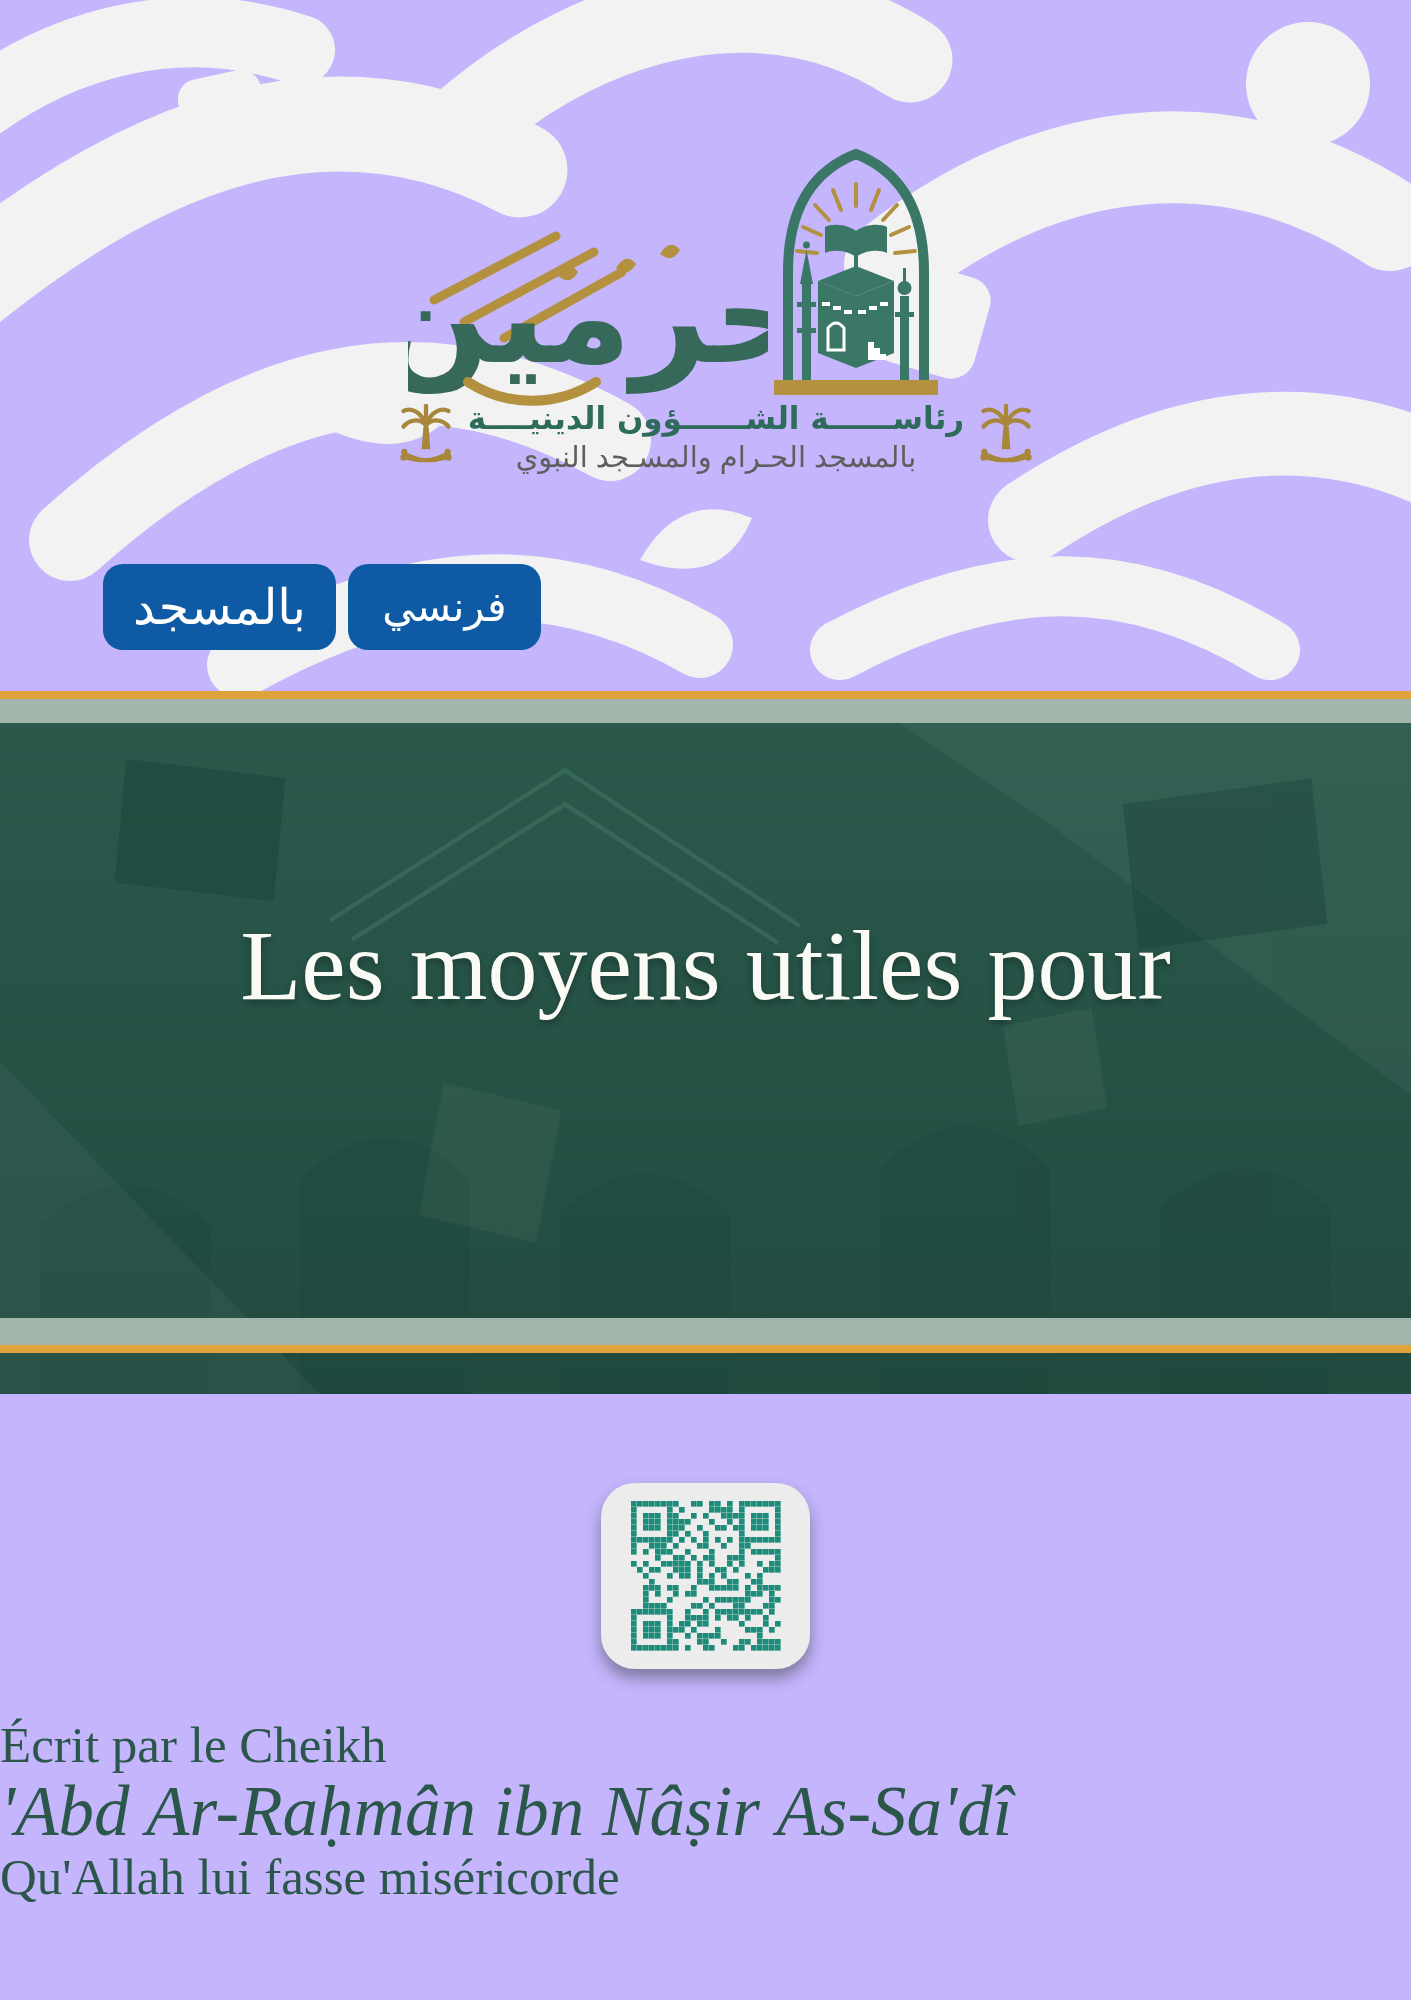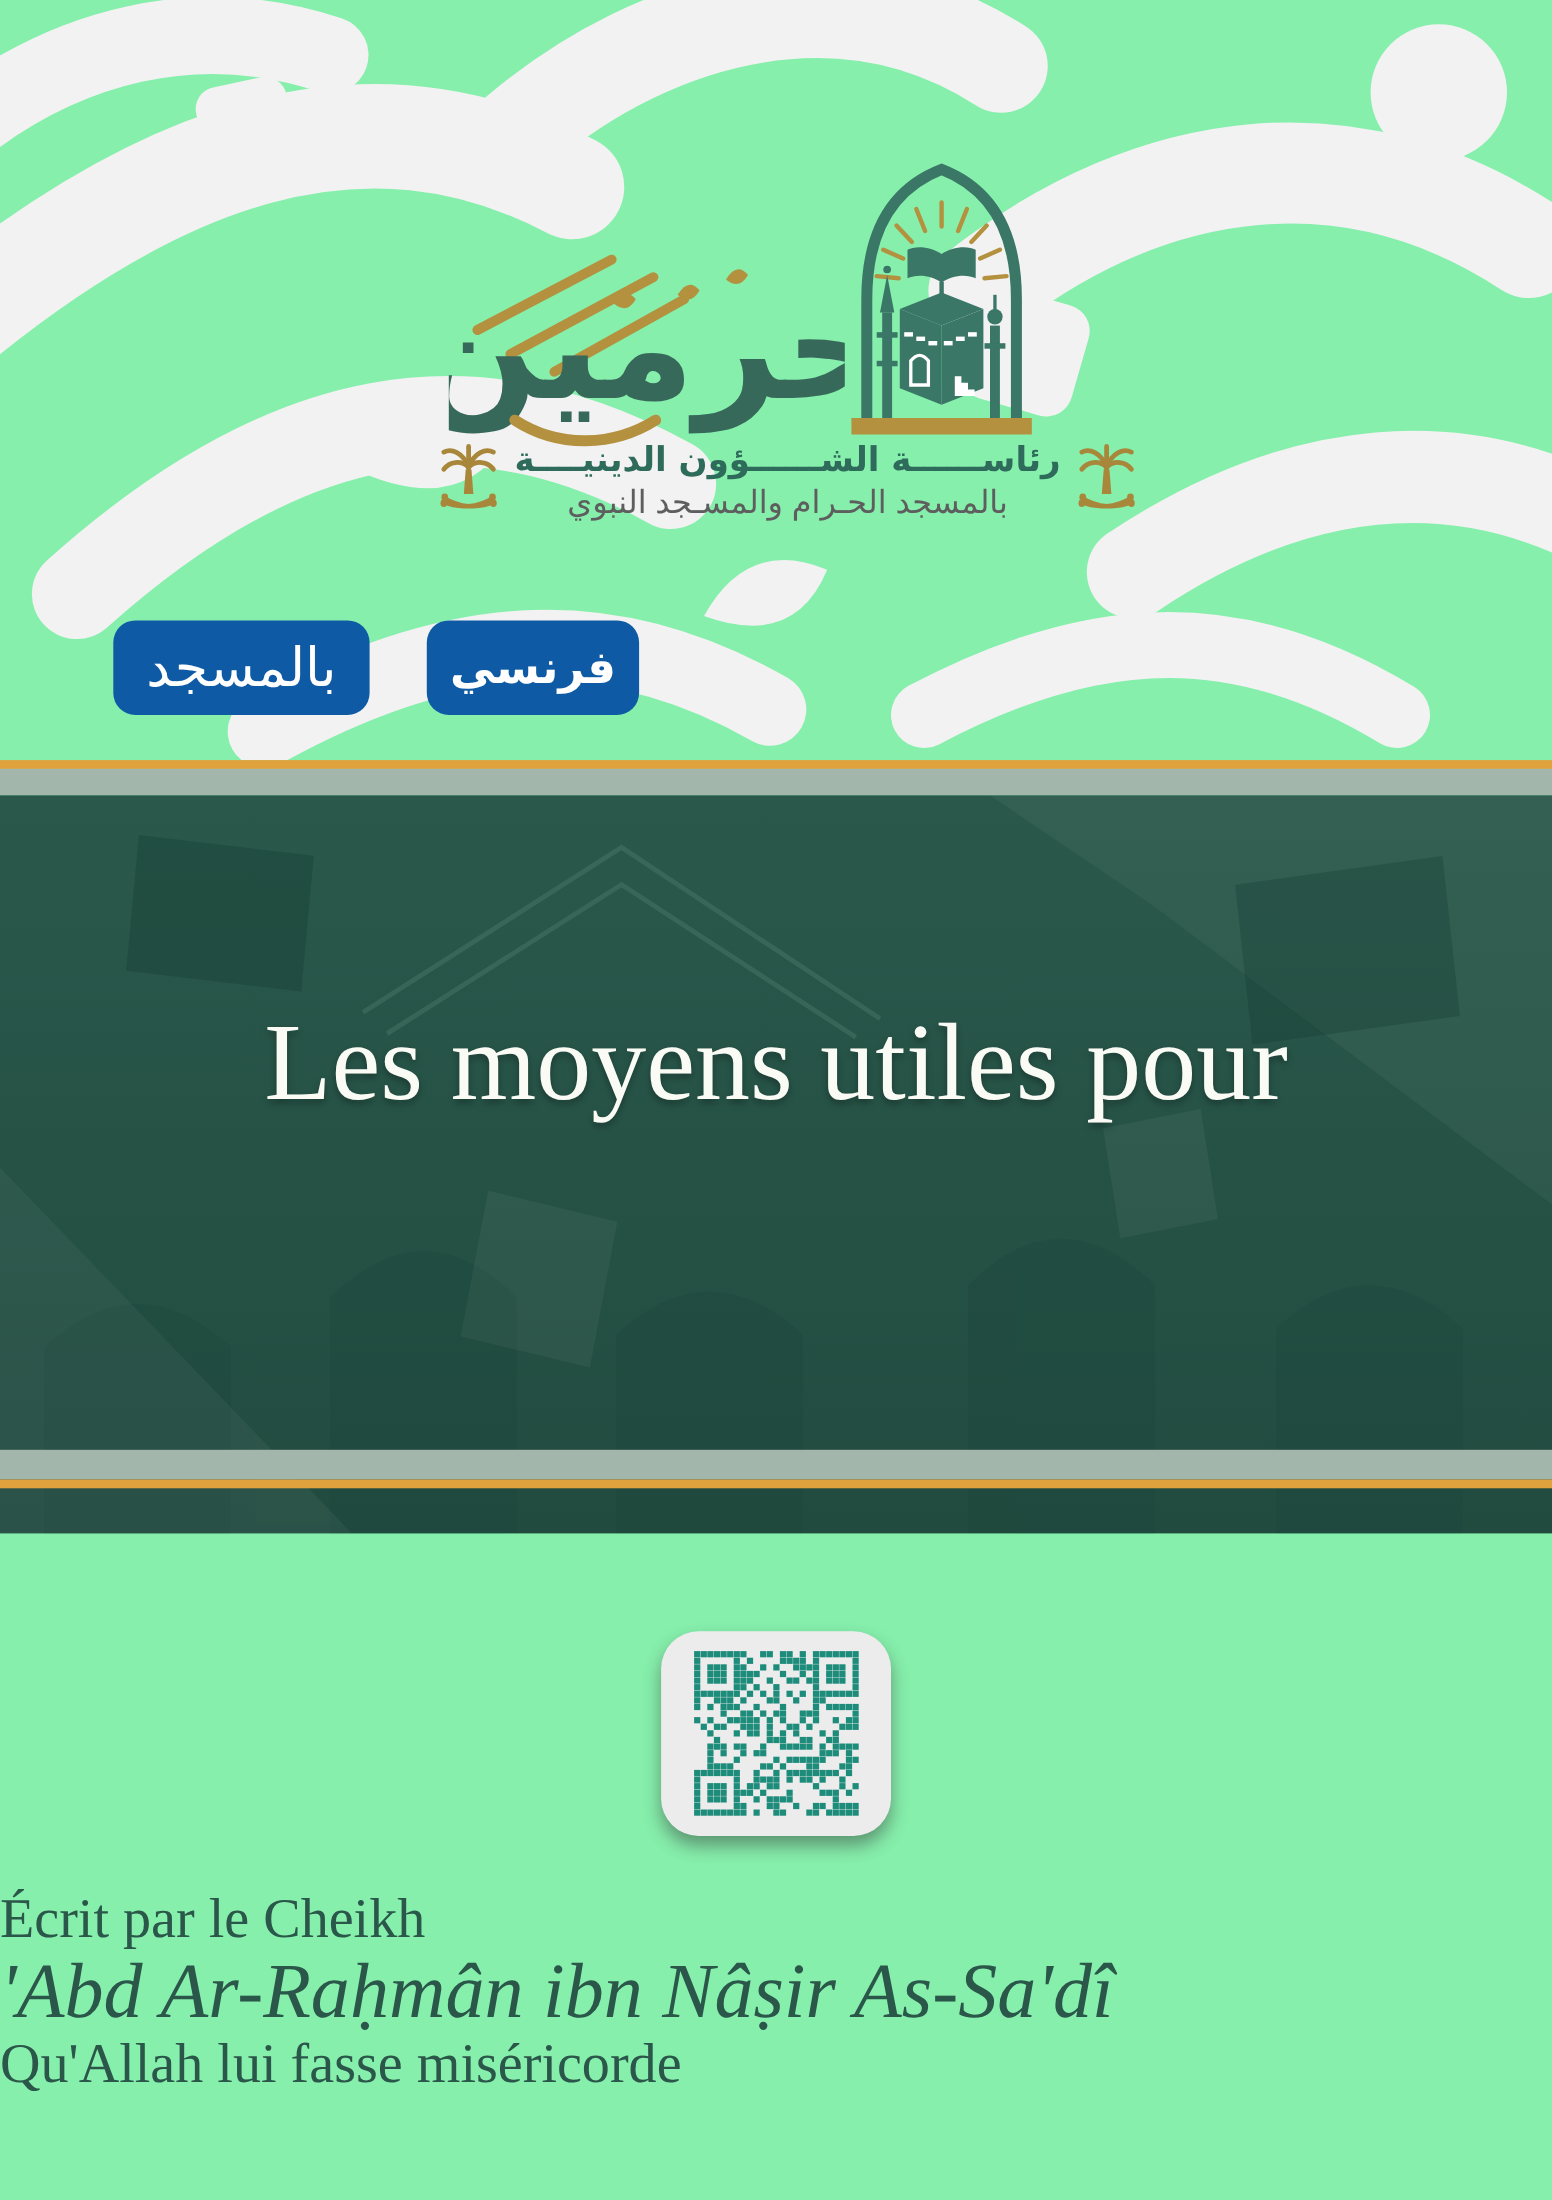--- a/index.html
+++ b/index.html
@@ -14,40 +14,40 @@
     --qr-teal:#1E8C7A;
     --logo-green:#37695B;
     --logo-gold:#AF8D3E;
     --card-gray:#ECECEC;
     --watermark:#F2F2F2;
   }
   *{margin:0;padding:0;box-sizing:border-box;}
   body{background:#888;font-family:"Liberation Sans","DejaVu Sans",sans-serif;}
   .page{
     position:relative;width:1411px;height:2000px;margin:0 auto;
-    background:#86efac;overflow:hidden;
+    background:#c4b5fd;overflow:hidden;
   }
   .abs{position:absolute;}
   
   .watermark{left:0;top:0;width:1411px;height:691px;}
   
   .calligraphy{left:408px;top:150px;width:360px;height:260px;}
   .emblem{left:770px;top:134px;width:172px;height:262px;}
   .org-row{left:0;right:0;top:398px;display:flex;justify-content:center;align-items:center;gap:16px;padding-left:21px;}
   .palm{width:52px;height:74px;flex:0 0 auto;}
   .org-text{text-align:center;direction:rtl;}
   .org-line1{font-family:"DejaVu Sans",sans-serif;font-weight:bold;font-size:31px;color:var(--org-green);line-height:40px;}
   .org-line2{font-family:Liberation Sans, sans-serif;font-size:29px;color:var(--org-gray);line-height:38px;}
   
   .badge{
     position:absolute;top:564px;height:86px;background:var(--badge-blue);
     border-radius:20px;display:flex;align-items:center;justify-content:center;color:#fff;
   }
   .badge-fr{left:103px;width:233px;font-family:"Liberation Serif","DejaVu Serif",serif;font-size:49px;}
-  .badge-ar{left:348px;width:193px;font-family:"DejaVu Sans",sans-serif;font-weight:bold;font-size:41px;direction:rtl;margin-left:40px;}
+  .badge-ar{left:348px;width:193px;font-family:"DejaVu Sans",sans-serif;font-weight:normal;font-size:41px;direction:rtl;}
   .badge-title{left:553px;width:751px;font-family:"DejaVu Sans",sans-serif;font-weight:bold;font-size:39px;direction:rtl;}
   
   .rule{left:0;width:1411px;}
   .gold-top{top:691px;height:8px;background:var(--gold-line);}
   .sage-top{top:699px;height:24px;background:var(--sage-line);}
   .sage-bottom{top:1318px;height:27px;background:var(--sage-line);}
   .gold-bottom{top:1345px;height:8px;background:var(--gold-line);}
   
   .banner{left:0;top:723px;width:1411px;height:671px;background:linear-gradient(180deg,var(--banner-green),var(--banner-green-dark));overflow:hidden;}
   .banner-texture{position:absolute;left:0;top:0;width:100%;height:100%;}

